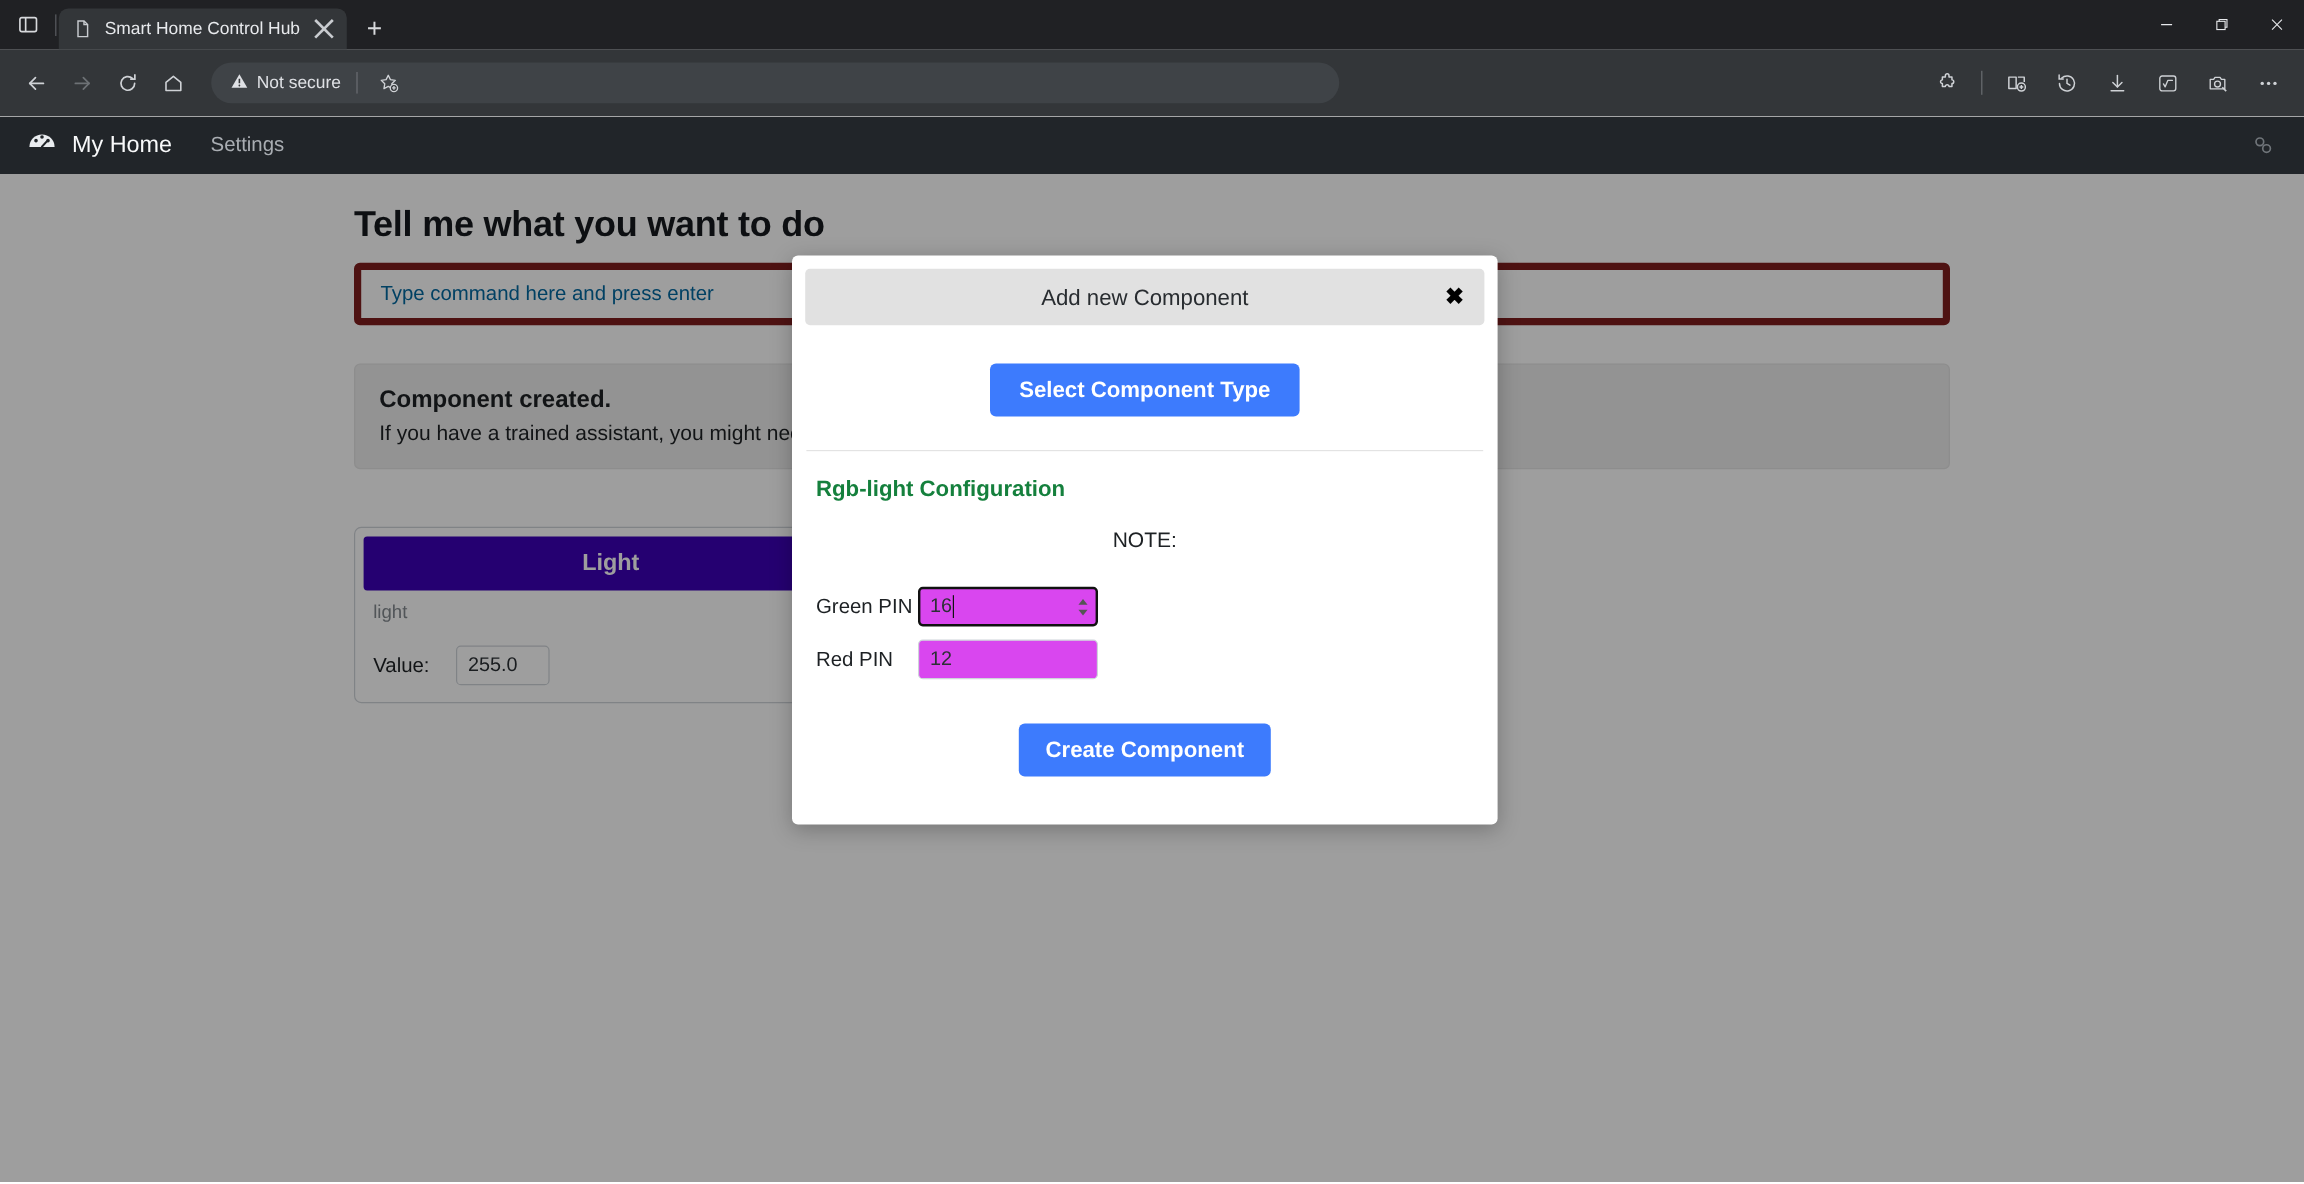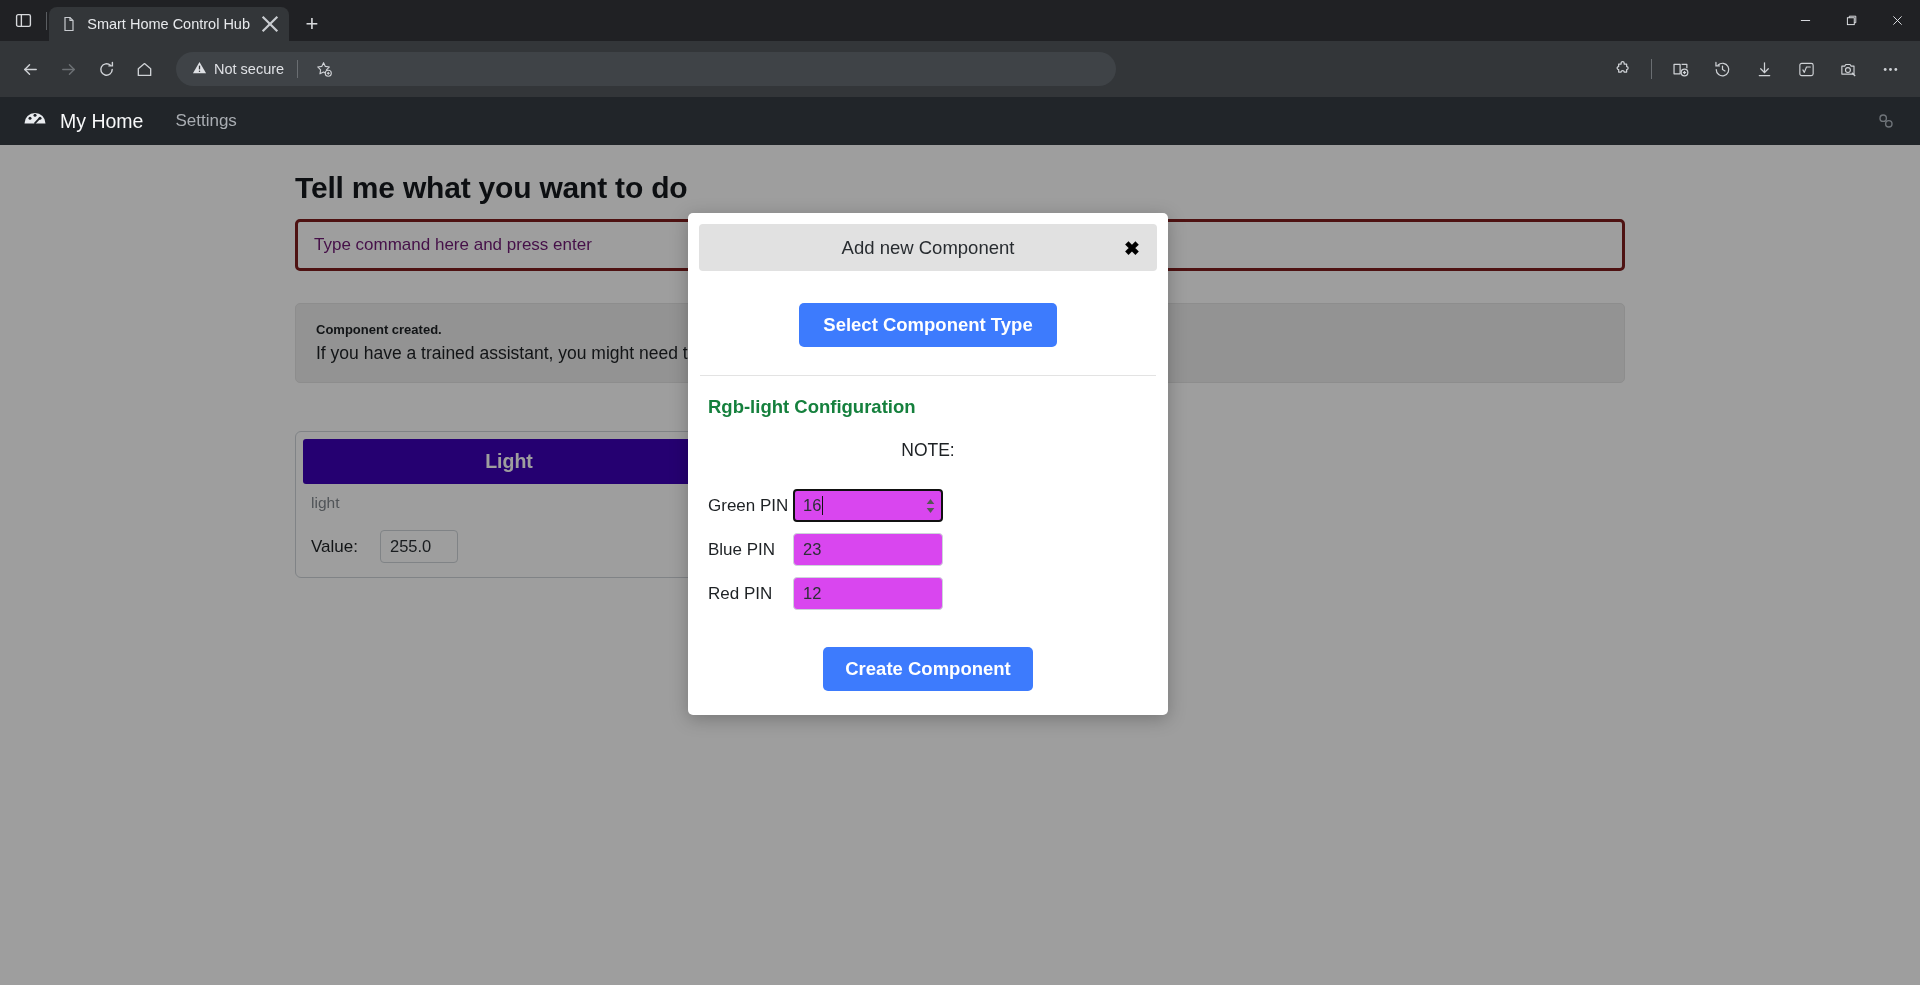--- a/index.html
+++ b/index.html
@@ -211,39 +211,39 @@
     font-size: 30px;
     font-weight: 700;
     color: #15191d;
     padding: 26px 0 14px 0;
     letter-spacing: -0.2px;
   }
 
   .command-input {
     width: 100%;
     height: 52px;
-    border: 3px solid #7f1d1d;
+    border: 6px solid #7f1d1d;
     border-radius: 5px;
     background: #ffffff;
-    color: #701a75;
+    color: #0369a1;
     font-size: 17px;
     display: flex;
     align-items: center;
     padding: 0 16px;
   }
 
   .alert-box {
     margin-top: 32px;
     background: #ededed;
     border: 1px solid #e4e4e4;
     border-radius: 5px;
     padding: 18px 20px;
     color: #1d2124;
   }
-  .alert-title { font-weight: 700; font-size: 13px; }
+  .alert-title { font-weight: 700; font-size: 20px; }
   .alert-sub { font-size: 17.5px; margin-top: 6px; }
 
   .card-row {
     display: flex;
     gap: 56px;
     margin-top: 48px;
     align-items: flex-start;
   }
 
   .device-card {
@@ -298,28 +298,28 @@
   
   .backdrop {
     position: absolute;
     inset: 48px 0 0 0;
     background: rgba(0,0,0,0.38);
     z-index: 10;
   }
 
   .modal {
     position: absolute;
-    left: 688px;
+    left: 660px;
     top: 116px;
-    width: 480px;
+    width: 588px;
     background: #ffffff;
     border-radius: 5px;
     z-index: 20;
     box-shadow: 0 4px 18px rgba(0,0,0,0.25);
-    padding-bottom: 24px;
+    padding-bottom: 40px;
   }
 
   .modal-header {
     margin: 11px 11px 0 11px;
     background: #e1e1e1;
     border-radius: 4px;
     height: 47px;
     display: flex;
     align-items: center;
     justify-content: center;
@@ -685,24 +685,20 @@
                 <svg viewBox="0 0 9 6" fill="#555">
                     <polygon points="4.5,0.6 8.3,5.4 0.7,5.4"></polygon>
                   </svg>
                 <svg viewBox="0 0 9 6" fill="#555">
                     <polygon points="4.5,5.4 0.7,0.6 8.3,0.6"></polygon>
                   </svg>
               </span>
             </span>
           </div>
 
-          <div class="form-row">
-            <span class="form-label">Blue PIN</span>
-            <span class="form-field">23</span>
-          </div>
 
           <div class="form-row">
             <span class="form-label">Red PIN</span>
             <span class="form-field">12</span>
           </div>
 
         </div>
 
         <div class="create-wrap">
           <button class="btn-create">Create Component</button>

